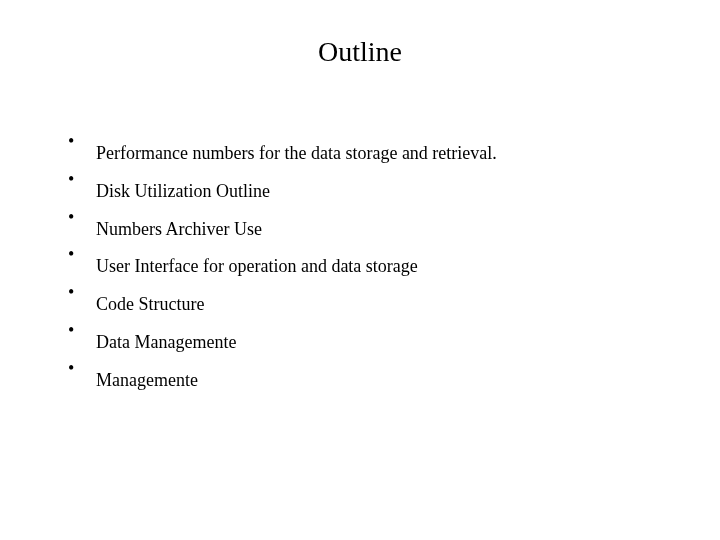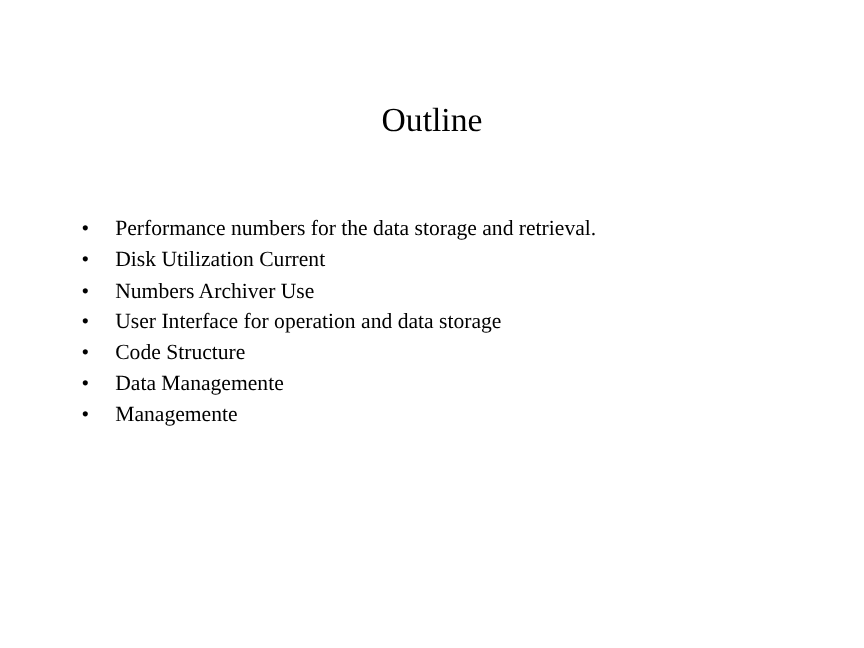--- a/index.html
+++ b/index.html
@@ -11,21 +11,21 @@
       width: 720px;
       height: 540px;
       background: #ffffff;
       font-family: "Times New Roman", Times, serif;
       color: #000000;
     }
     .slide {
       width: 720px;
       height: 472px;
       position: relative;
-      padding-top: 85px;
+      padding-top: 36px;
     }
     .title {
       font-size: 28px;
       font-weight: 400;
       text-align: center;
       margin-bottom: 62px;
     }
     .bullet-list {
       list-style: none;
       padding-left: 68px;
@@ -37,35 +37,36 @@
       line-height: 1.32;
       margin-bottom: 2px;
     }
     .bullet-marker {
       width: 28px;
       flex-shrink: 0;
       text-align: left;
     }
     .bullet-text {
       flex: 1;
+      margin-top: 12px;
     }
   </style>
 </head>
 <body>
 
 <div class="slide">
   <h1 class="title">Outline</h1>
   <ul class="bullet-list">
     <li class="bullet-item">
       <span class="bullet-marker">•</span>
       <span class="bullet-text">Performance numbers for the data storage and retrieval.</span>
     </li>
     <li class="bullet-item">
       <span class="bullet-marker">•</span>
-      <span class="bullet-text">Disk Utilization Current</span>
+      <span class="bullet-text">Disk Utilization Outline</span>
     </li>
     <li class="bullet-item">
       <span class="bullet-marker">•</span>
       <span class="bullet-text">Numbers Archiver Use</span>
     </li>
     <li class="bullet-item">
       <span class="bullet-marker">•</span>
       <span class="bullet-text">User Interface for operation and data storage</span>
     </li>
     <li class="bullet-item">

